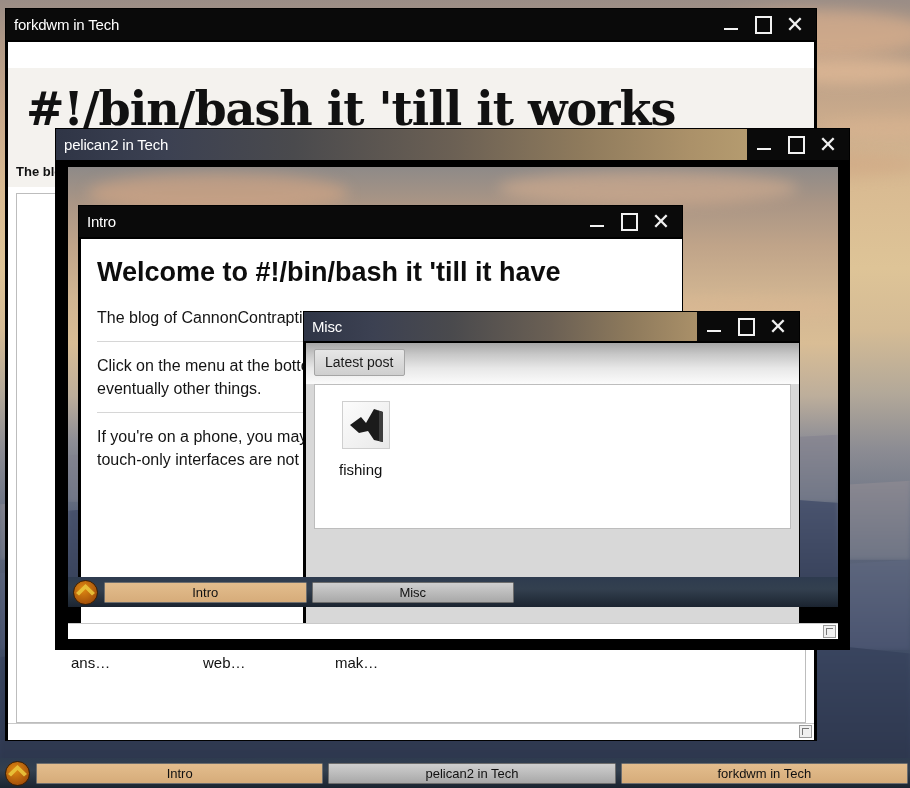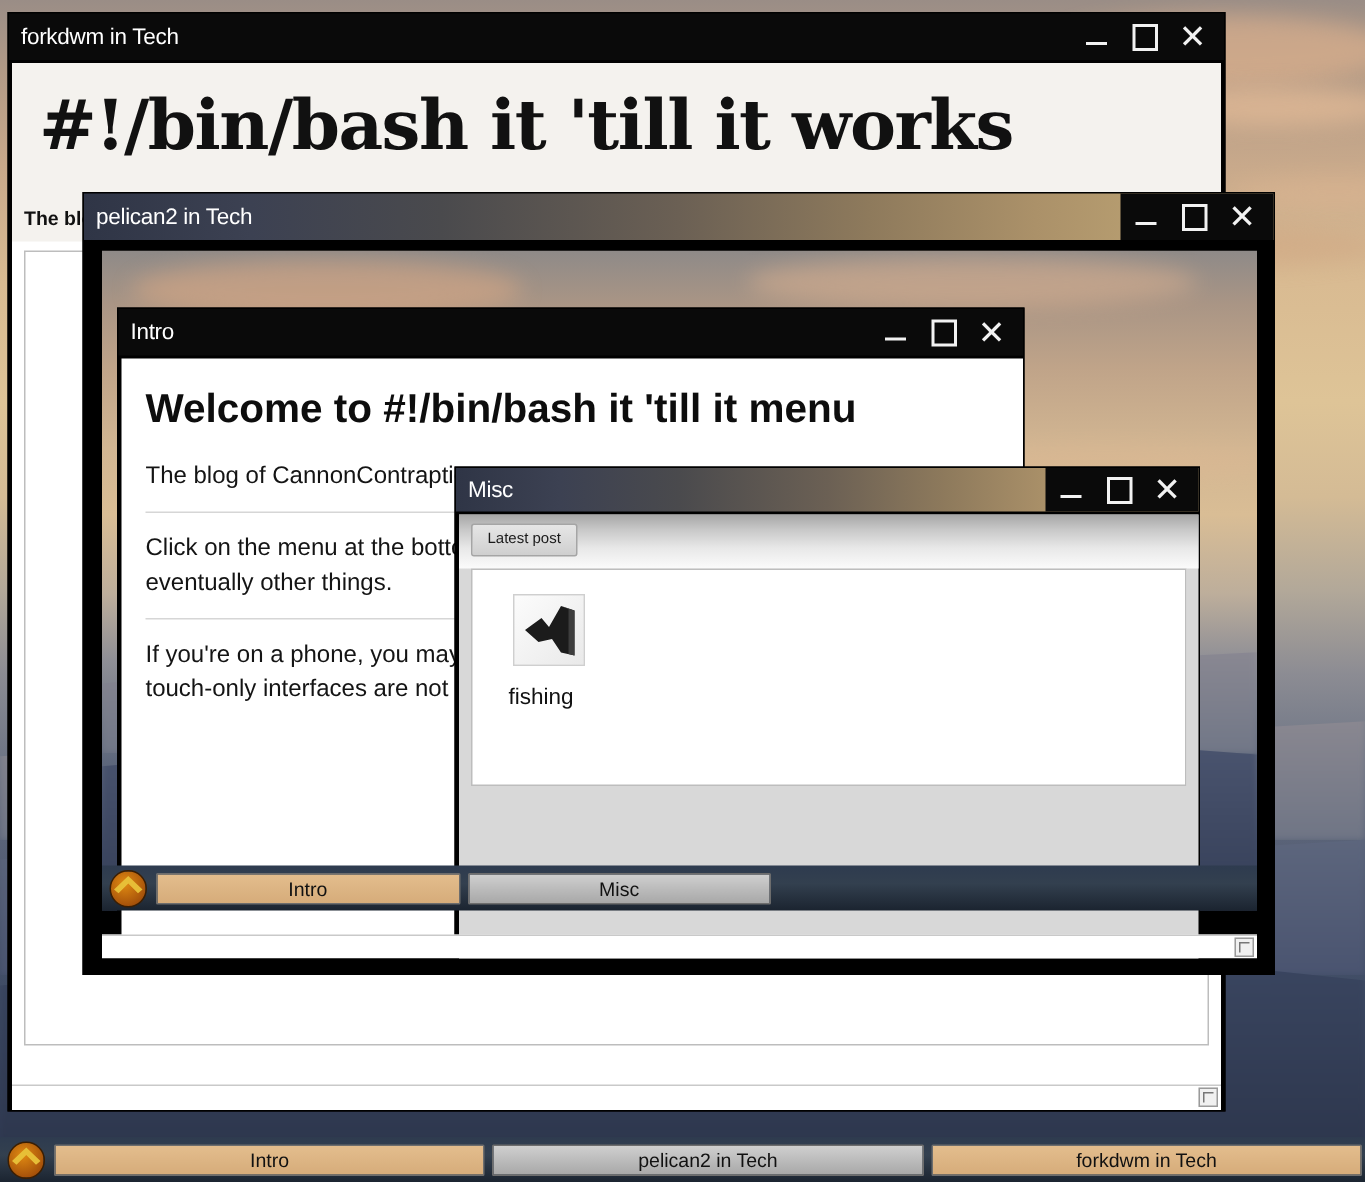--- a/index.html
+++ b/index.html
@@ -89,20 +89,21 @@
     width: 13px; height: 14px;
     border: 2px solid #f2f2f2;
   }
   .wb-close { font-size: 22px; line-height: 1; font-weight: 300; }
 
   
   .page-sheet { background: #fff; overflow: hidden; position: relative; }
   .blog-banner {
     background: #f4f2ee;
     padding: 14px 18px 20px 18px;
+    margin-top: 26px;
   }
   .blog-h1 {
     font-family: "DejaVu Serif", serif;
     font-weight: bold;
     font-size: 46px;
     color: #111;
     letter-spacing: -1px;
     white-space: nowrap;
   }
   .blog-sub {
@@ -131,21 +132,21 @@
   .toolbar-strip {
     background: linear-gradient(to bottom, #a6a6a6 0%, #c8c8c8 28%, #e8e8e8 62%, #fbfbfb 100%);
     padding: 6px 8px 8px 8px;
   }
   .btn-grey {
     display: inline-block;
     background: linear-gradient(to bottom, #e6e6e6, #cfcfcf);
     border: 1px solid #a5a5a5;
     border-radius: 2px;
     padding: 4px 10px 5px 10px;
-    font-size: 10px;
+    font-size: 14px;
     color: #1a1a1a;
     cursor: pointer;
   }
 
   
   .icon-panel {
     background: #fff;
     border: 1px solid #bdbdbd;
     margin: 0 8px;
     padding: 16px 0 0 0;
@@ -322,21 +323,21 @@
     <div class="win" style="left:10px;top:38px;width:605px;height:420px;">
       <div class="titlebar black">
         <span class="title-text">Intro</span>
         <span class="win-btns">
           <span class="win-btn wb-min"></span>
           <span class="win-btn wb-max"></span>
           <span class="win-btn wb-close">✕</span>
         </span>
       </div>
       <div class="page-sheet" style="position:absolute;left:2px;top:33px;width:601px;height:385px;padding:0 16px;">
-        <div class="article-h1">Welcome to #!/bin/bash it 'till it menu</div>
+        <div class="article-h1">Welcome to #!/bin/bash it 'till it have</div>
         <div class="para first">The blog of CannonContraption</div>
         <div class="para">Click on the menu at the bottom of the screen to see posts, information, and eventually other things.</div>
         <div class="para">If you're on a phone, you may have trouble navigating this site. Unfortunately, touch-only interfaces are not supported by this interface for the moment.</div>
       </div>
     </div>
 
     <div class="win" style="left:235px;top:144px;width:497px;height:364px;">
       <div class="titlebar grad" style="height:29px;">
         <span class="title-text">Misc</span>
         <span class="win-btns">

